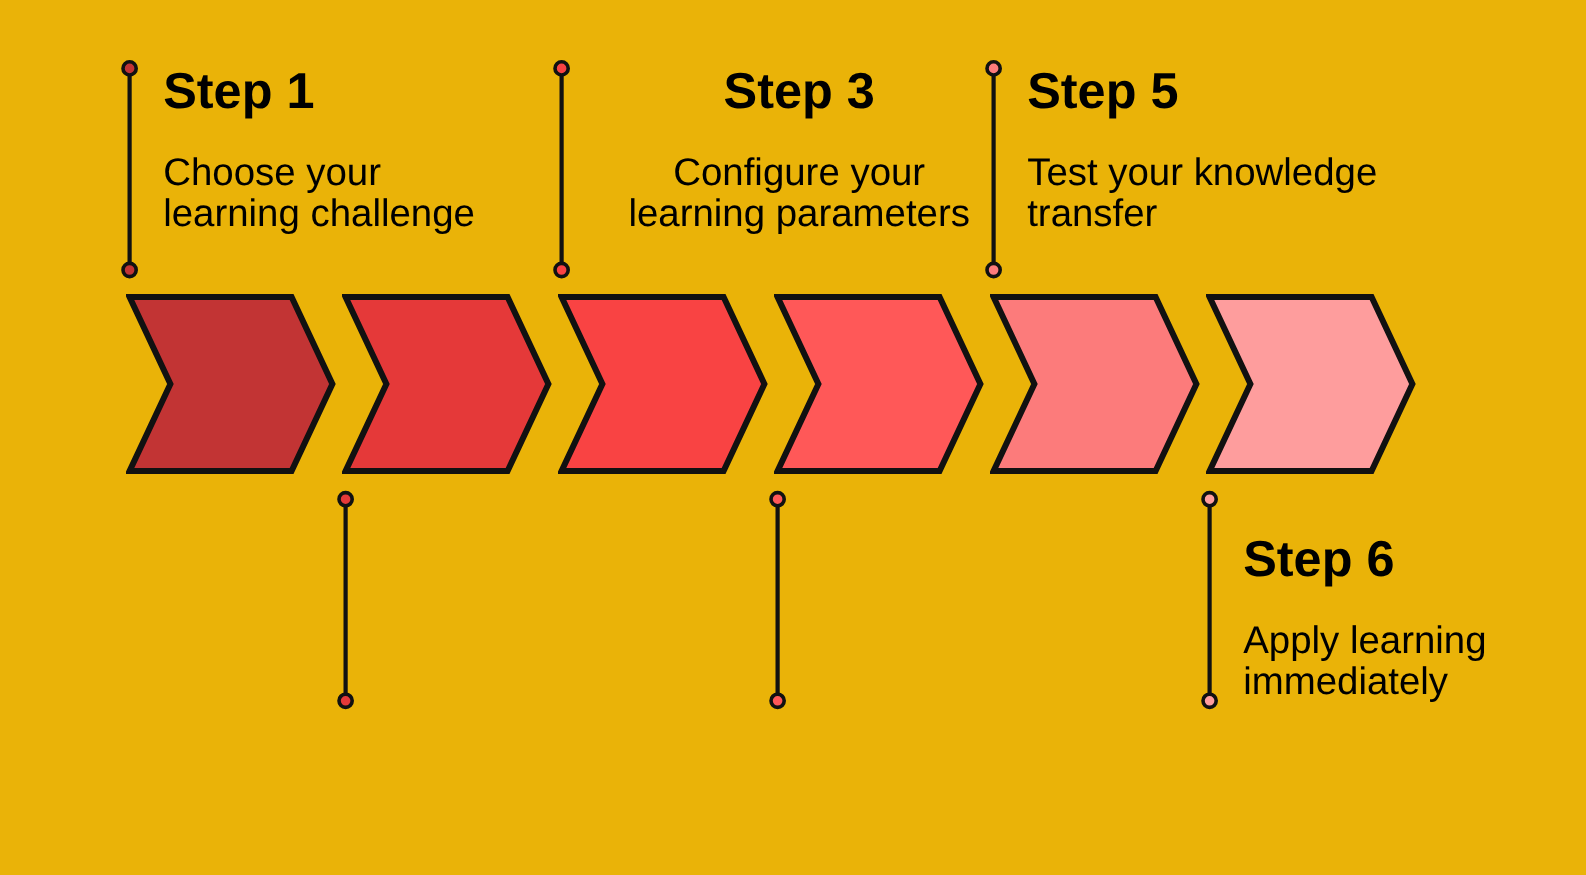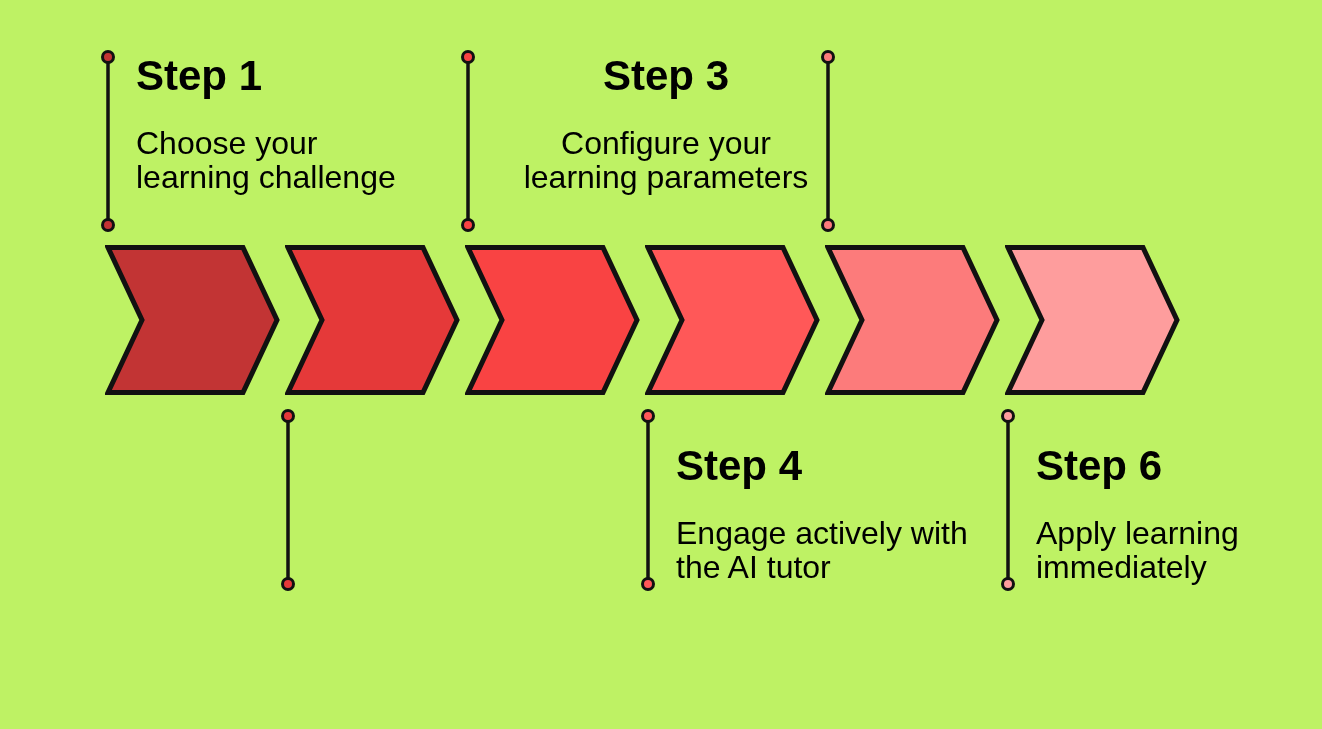--- a/index.html
+++ b/index.html
@@ -4,21 +4,21 @@
 <style>
   html, body {
     margin: 0;
     padding: 0;
     background: #ffffff;
   }
   #canvas {
     position: relative;
     width: 1322px;
     height: 729px;
-    background: #bef264;
+    background: #eab308;
     overflow: hidden;
     font-family: "Liberation Sans", sans-serif;
     color: #000000;
   }
   .abs { position: absolute; }
   svg { display: block; }
 
   .step-label {
     position: absolute;
     width: 340px;
@@ -103,35 +103,35 @@
     <polygon class="chevron-poly" points="3,3.5 138,3.5 172,76 138,148.5 3,148.5 37,76" fill="#F94343"></polygon>
   </svg>
 
   <div class="abs" style="left:638px; top:408px;">
     <svg width="20" height="186">
       <line class="conn-line" x1="10" y1="8" x2="10" y2="176"></line>
       <circle class="conn-dot" cx="10" cy="8" r="5.5" fill="#FF5858"></circle>
       <circle class="conn-dot" cx="10" cy="176" r="5.5" fill="#FF5858"></circle>
     </svg>
   </div>
-  <div class="step-label" style="left:676px; top:442px;">
-    <h2>Step 4</h2>
-    <p>Engage actively with
-the AI tutor</p>
-  </div>
   <svg class="abs" style="left:645px; top:244px;" width="176" height="153">
     <polygon class="chevron-poly" points="3,3.5 138,3.5 172,76 138,148.5 3,148.5 37,76" fill="#FF5858"></polygon>
   </svg>
 
   <div class="abs" style="left:818px; top:49px;">
     <svg width="20" height="186">
       <line class="conn-line" x1="10" y1="8" x2="10" y2="176"></line>
       <circle class="conn-dot" cx="10" cy="8" r="5.5" fill="#FC7B7B"></circle>
       <circle class="conn-dot" cx="10" cy="176" r="5.5" fill="#FC7B7B"></circle>
     </svg>
+  </div>
+  <div class="step-label" style="left:856px; top:52px;">
+    <h2>Step 5</h2>
+    <p>Test your knowledge
+transfer</p>
   </div>
   <svg class="abs" style="left:825px; top:244px;" width="176" height="153">
     <polygon class="chevron-poly" points="3,3.5 138,3.5 172,76 138,148.5 3,148.5 37,76" fill="#FC7B7B"></polygon>
   </svg>
 
   <div class="abs" style="left:998px; top:408px;">
     <svg width="20" height="186">
       <line class="conn-line" x1="10" y1="8" x2="10" y2="176"></line>
       <circle class="conn-dot" cx="10" cy="8" r="5.5" fill="#FE9D9D"></circle>
       <circle class="conn-dot" cx="10" cy="176" r="5.5" fill="#FE9D9D"></circle>

